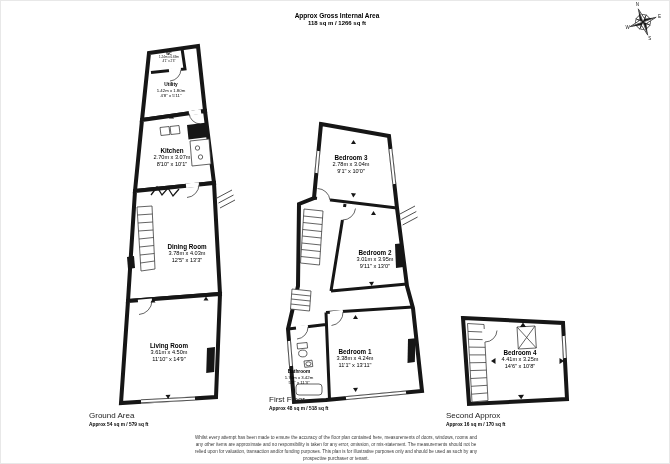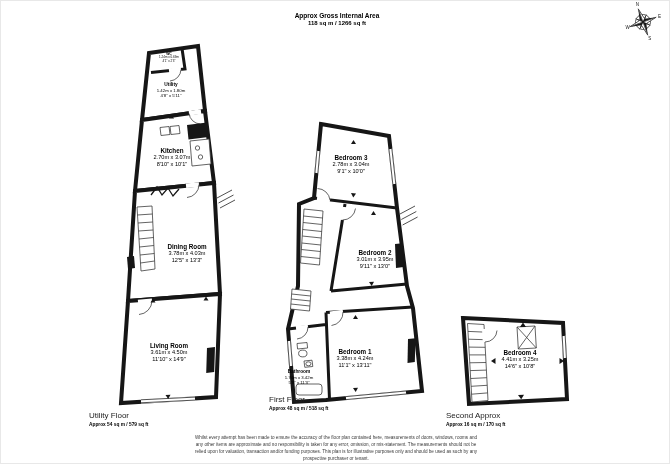--- a/index.html
+++ b/index.html
@@ -235,21 +235,21 @@
     <div class="rd">1.74m x 3.42m</div>
     <div class="rd">5'9" x 11'3"</div>
   </div>
   <div class="room-label" style="left:519px;top:358px">
     <div class="rn">Bedroom 4</div>
     <div class="rd">4.41m x 3.25m</div>
     <div class="rd">14'6" x 10'8"</div>
   </div>
 
   <div class="floor-label" style="left:88px;top:410px">
-    <div class="fn">Utility Floor</div>
+    <div class="fn">Ground Area</div>
     <div class="fa">Approx 54 sq m / 579 sq ft</div>
   </div>
   <div class="floor-label" style="left:268px;top:394px">
     <div class="fn">First Floor</div>
     <div class="fa">Approx 48 sq m / 518 sq ft</div>
   </div>
   <div class="floor-label" style="left:445px;top:410px">
     <div class="fn">Second Approx</div>
     <div class="fa">Approx 16 sq m / 170 sq ft</div>
   </div>

